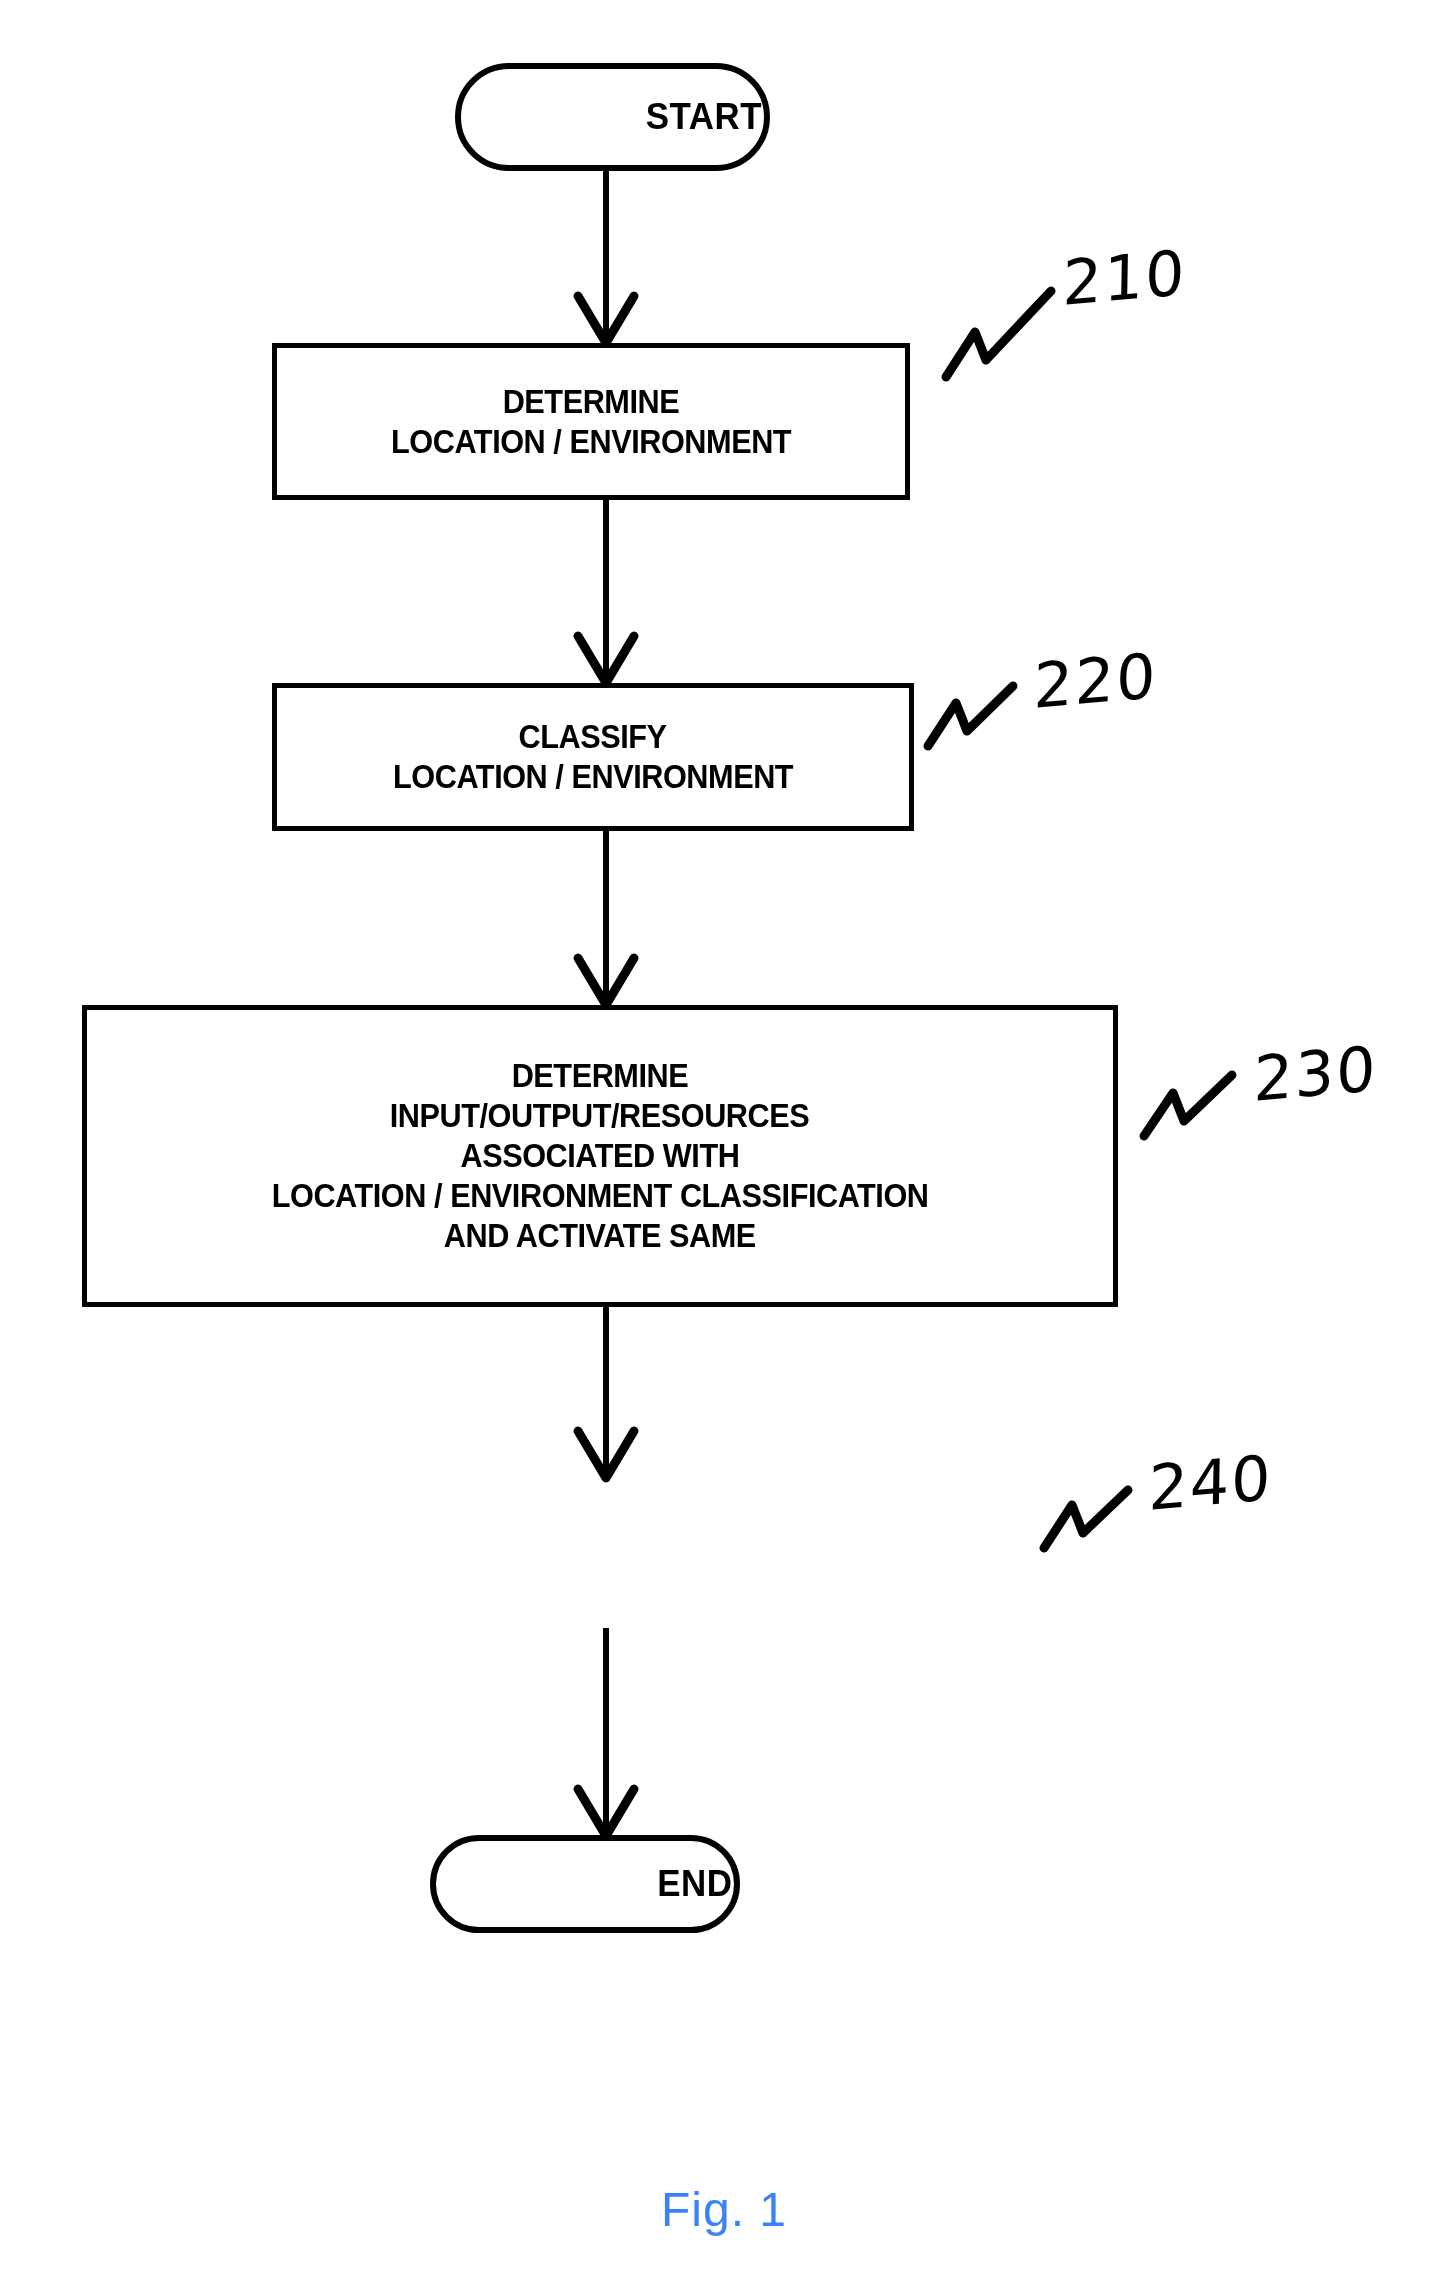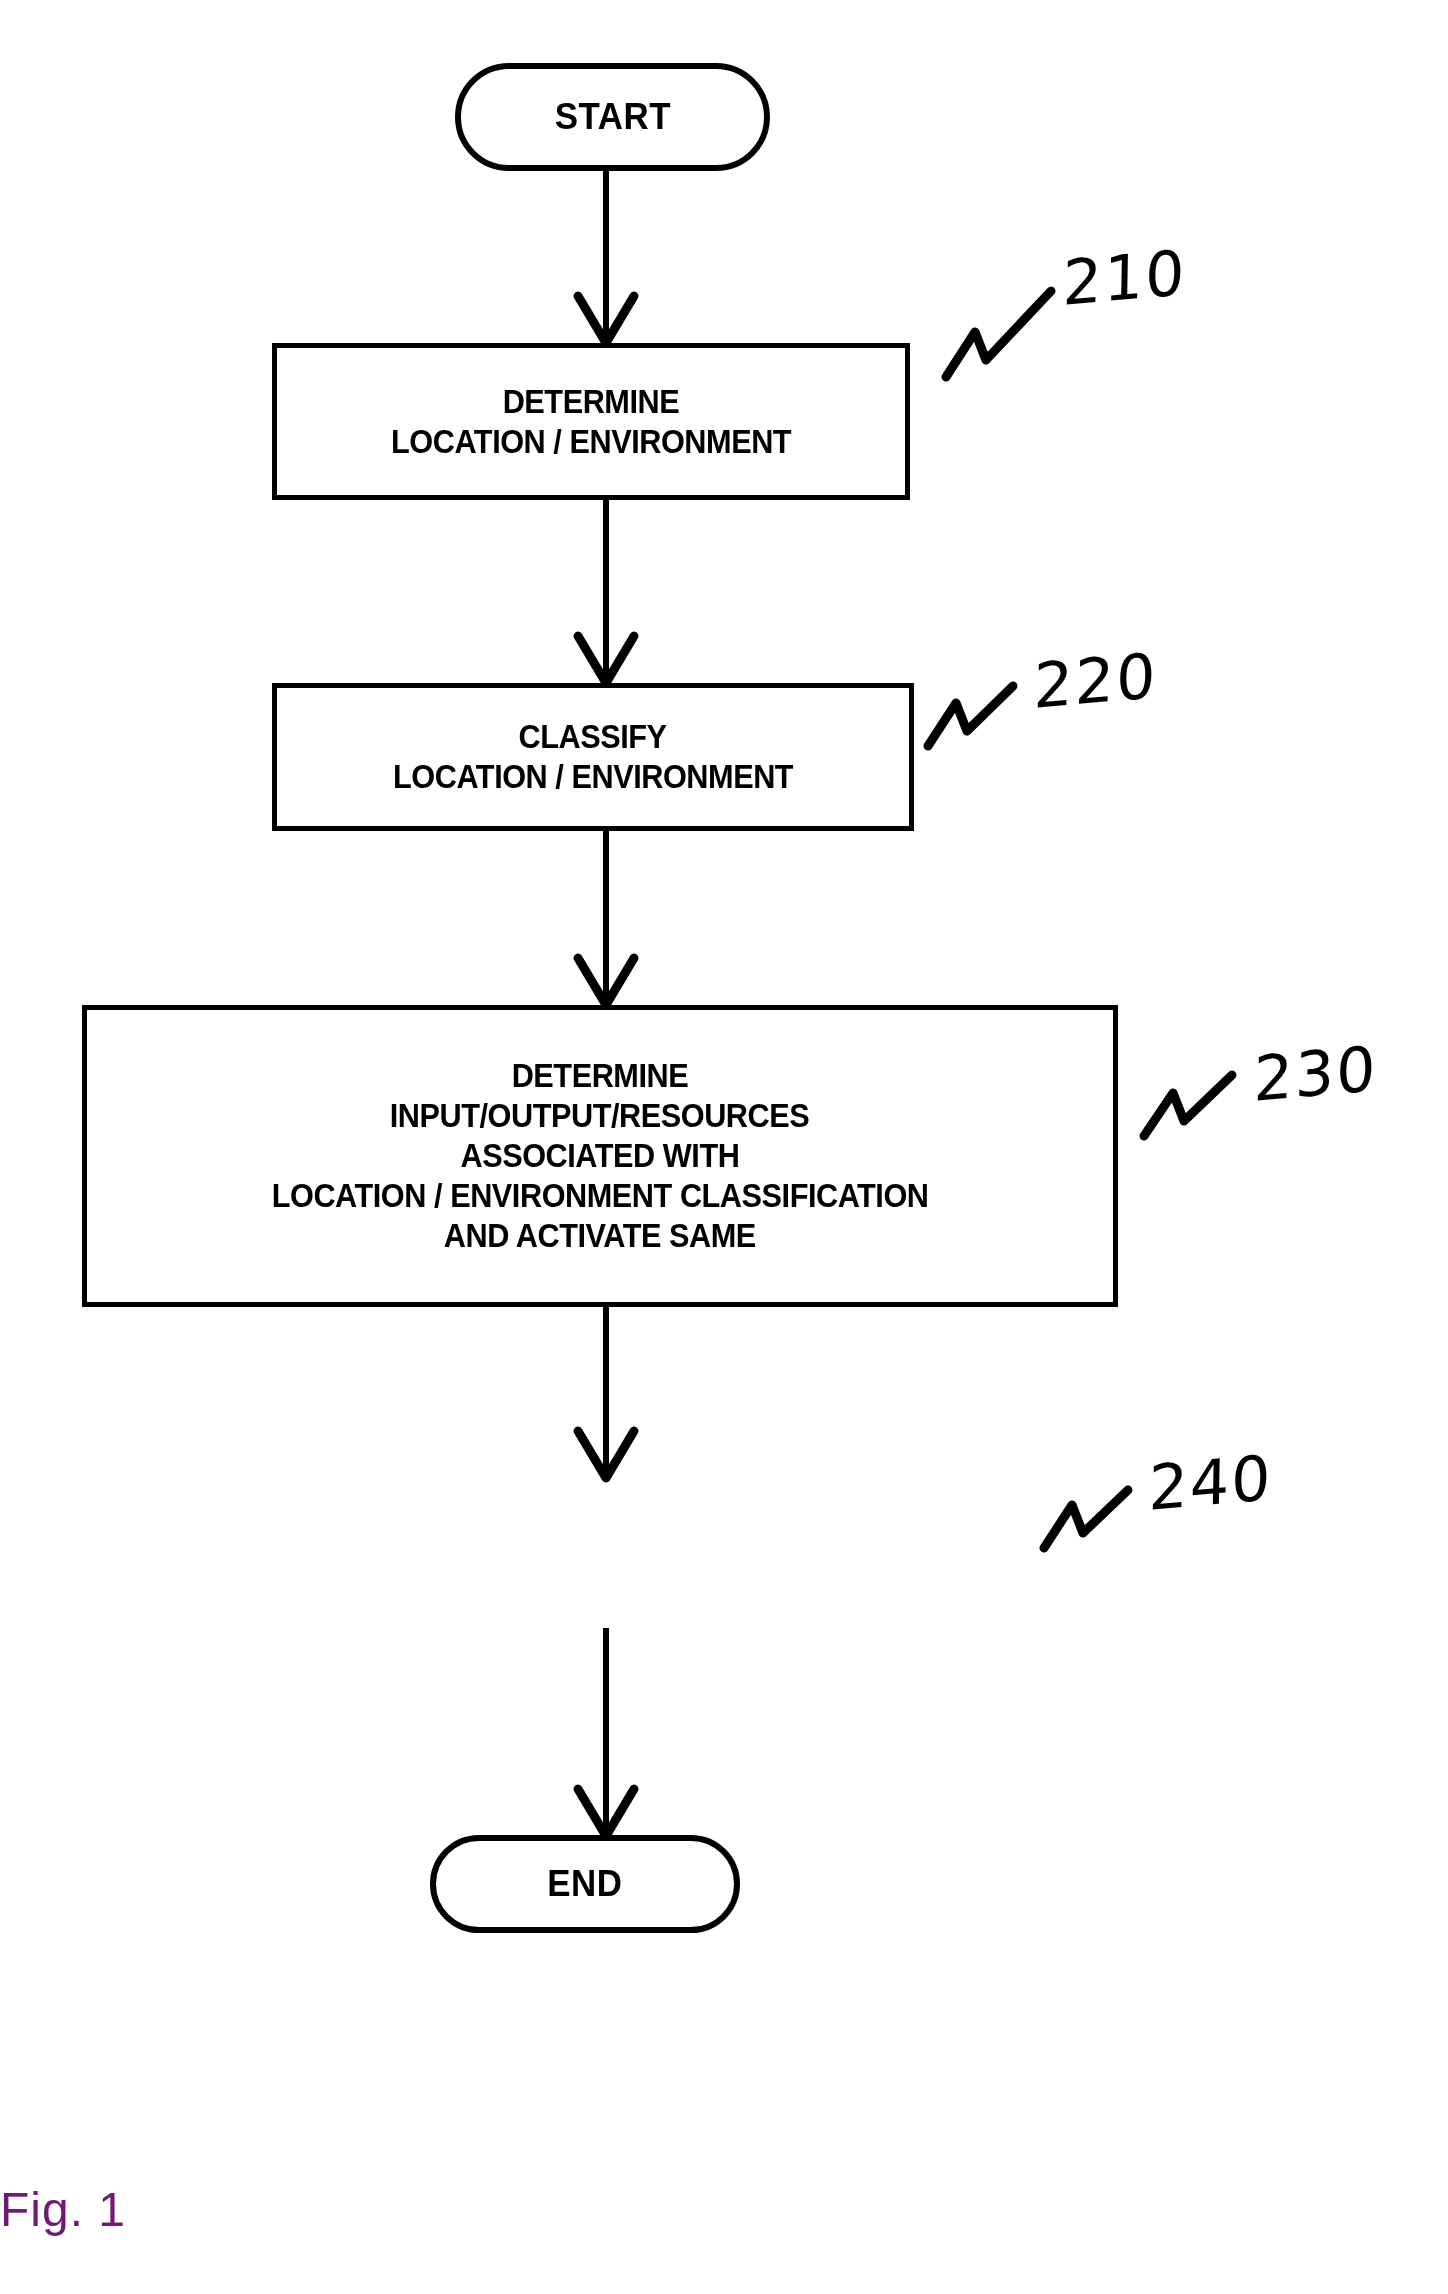--- a/index.html
+++ b/index.html
@@ -28,20 +28,21 @@
     border: 5px solid #000000;
     display: flex;
     flex-direction: column;
     align-items: center;
     justify-content: center;
     text-align: center;
   }
   .node.terminal {
     border-radius: 999px;
     border-width: 6px;
+    align-items: flex-end;
   }
   .node-text {
     font-family: "Liberation Sans", sans-serif;
     font-weight: 700;
     font-size: 33px;
     line-height: 40px;
     letter-spacing: -0.5px;
     transform: scaleX(0.93);
     white-space: nowrap;
     color: #000000;
@@ -80,26 +81,26 @@
     overflow: visible;
   }
   .ref-leader svg { display: block; overflow: visible; }
 
   
   #figure-caption {
     position: absolute;
     left: 0;
     right: 0;
     top: 2182px;
-    text-align: left;
+    text-align: center;
     font-family: "Liberation Sans", sans-serif;
     font-size: 48px;
     font-weight: 400;
     letter-spacing: 1px;
-    color: #701a75;
+    color: #3b82f6;
   }
 </style>
 </head>
 <body>
 
 <div id="figure-root">
 
   <div class="node terminal" style="left:455px; top:63px; width:315px; height:108px;">
     <div class="node-text">START</div>
   </div>

